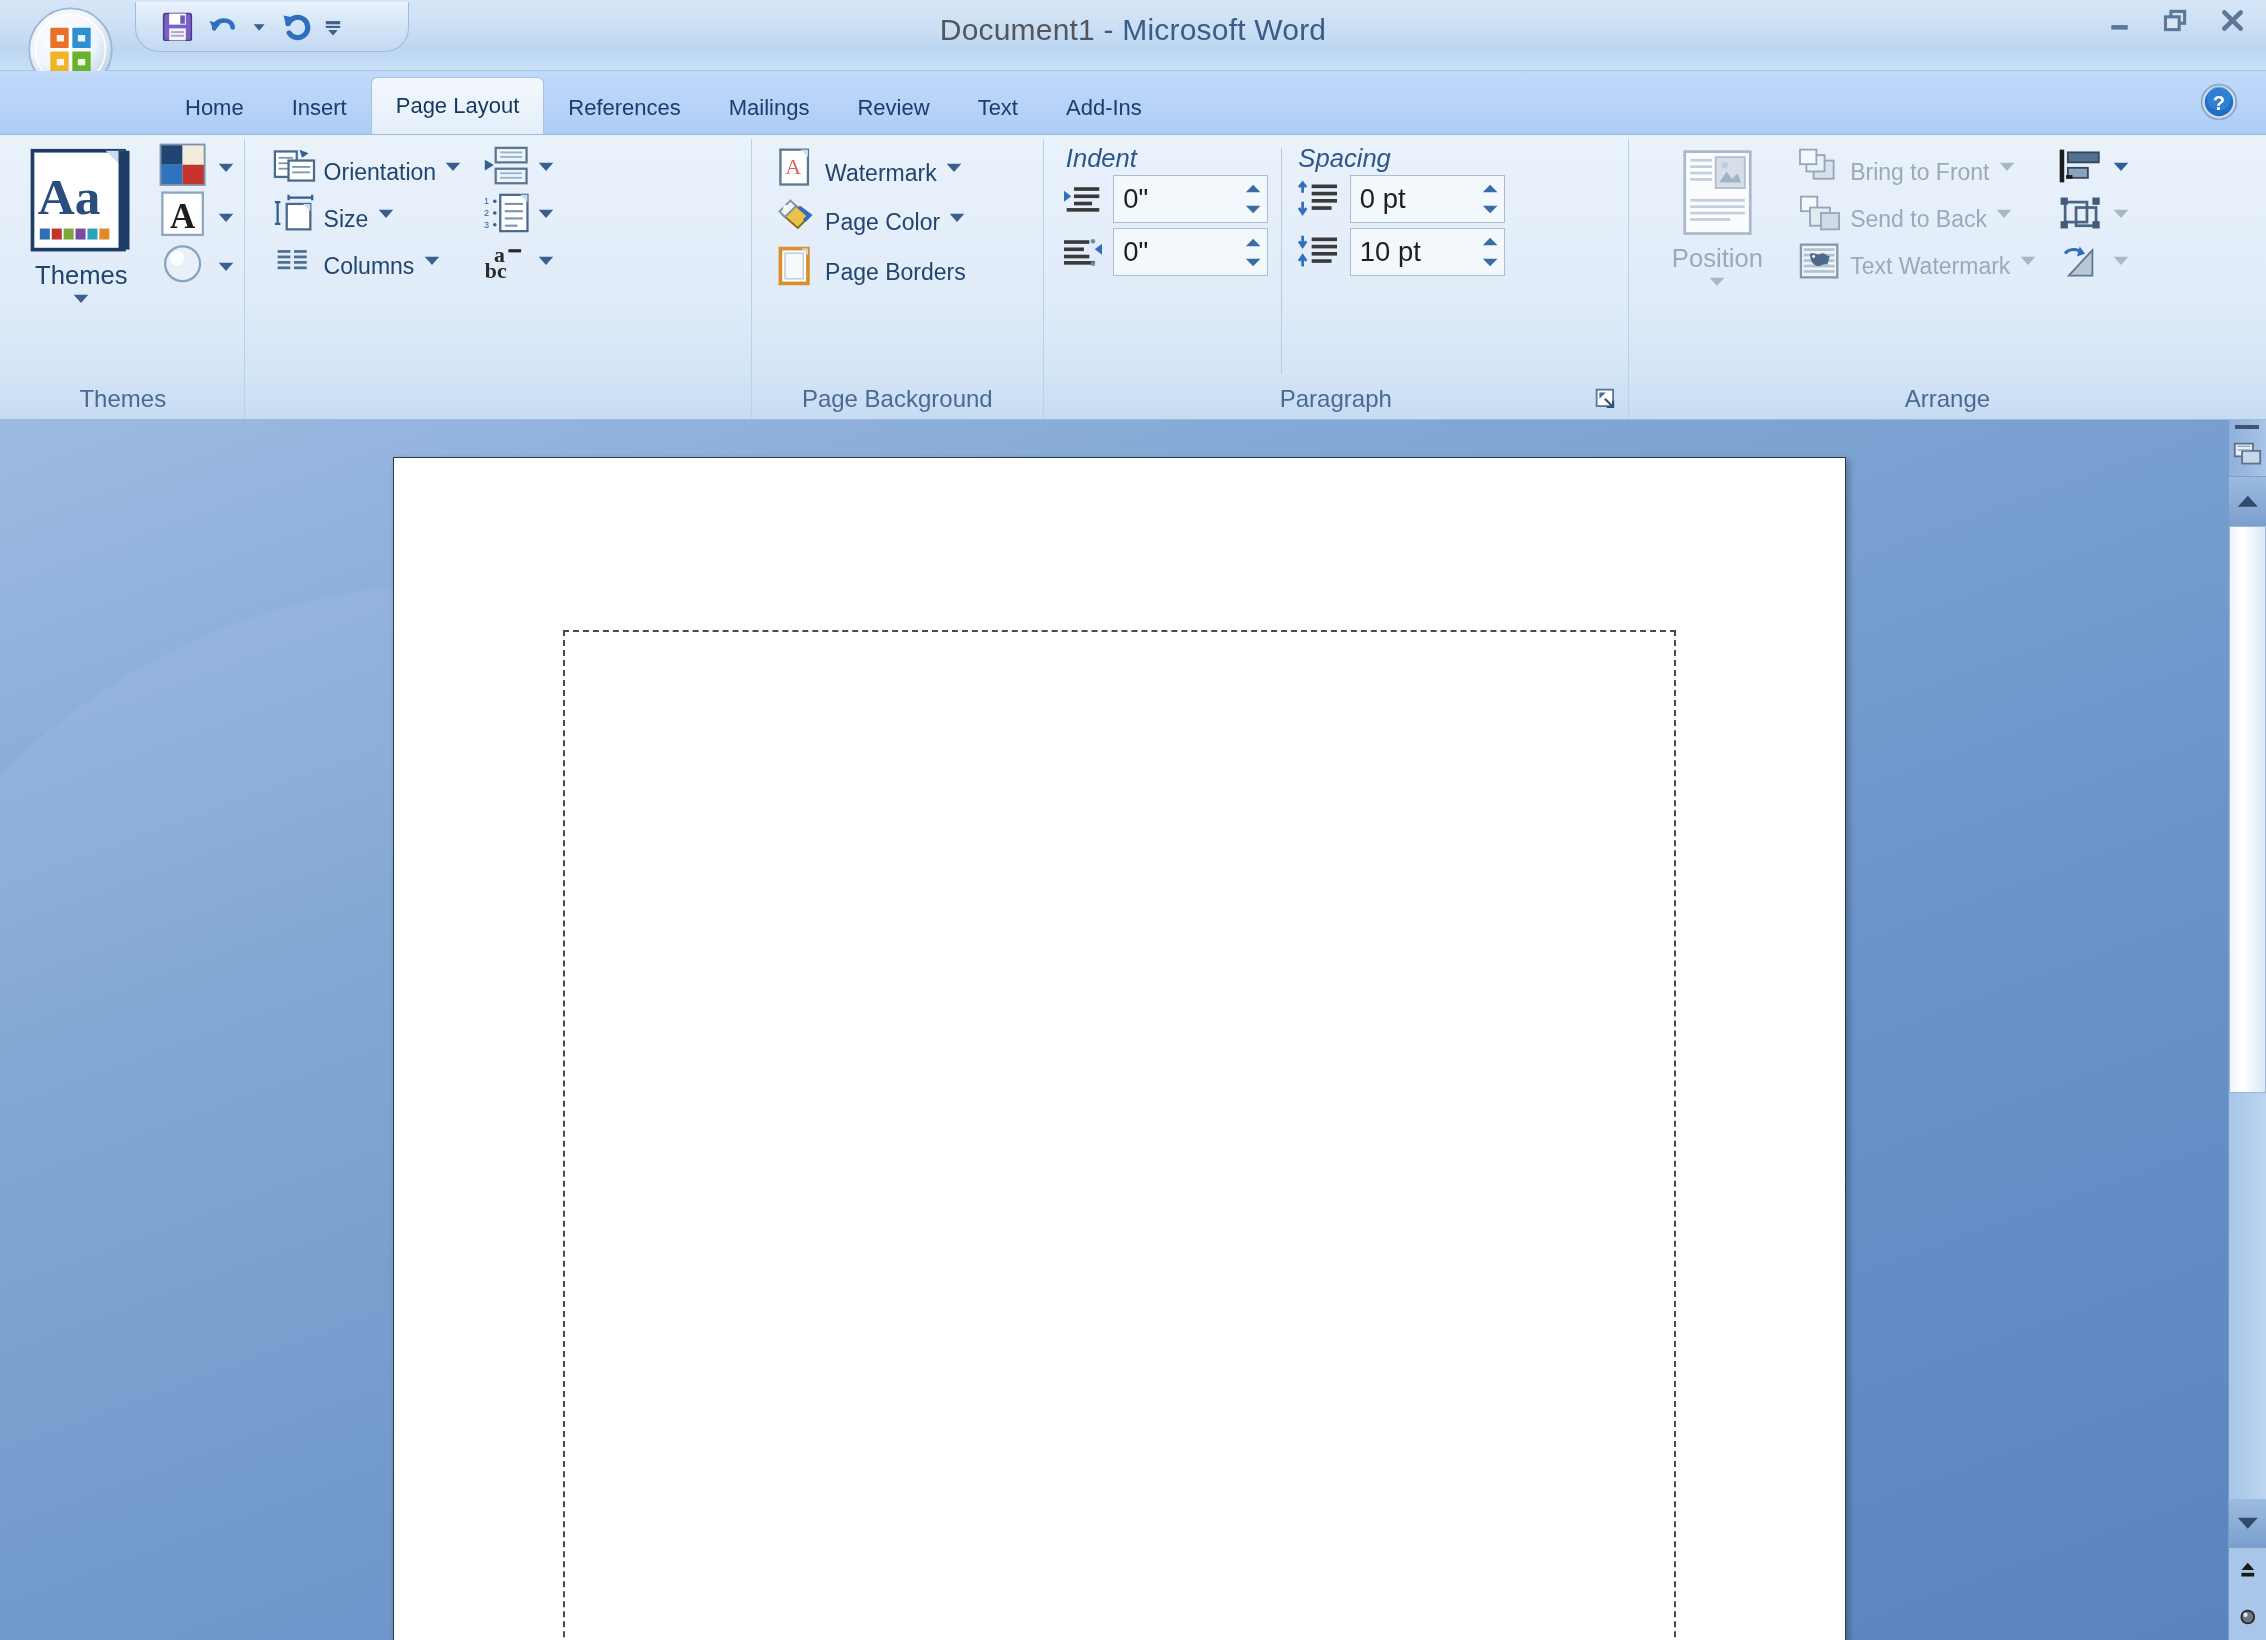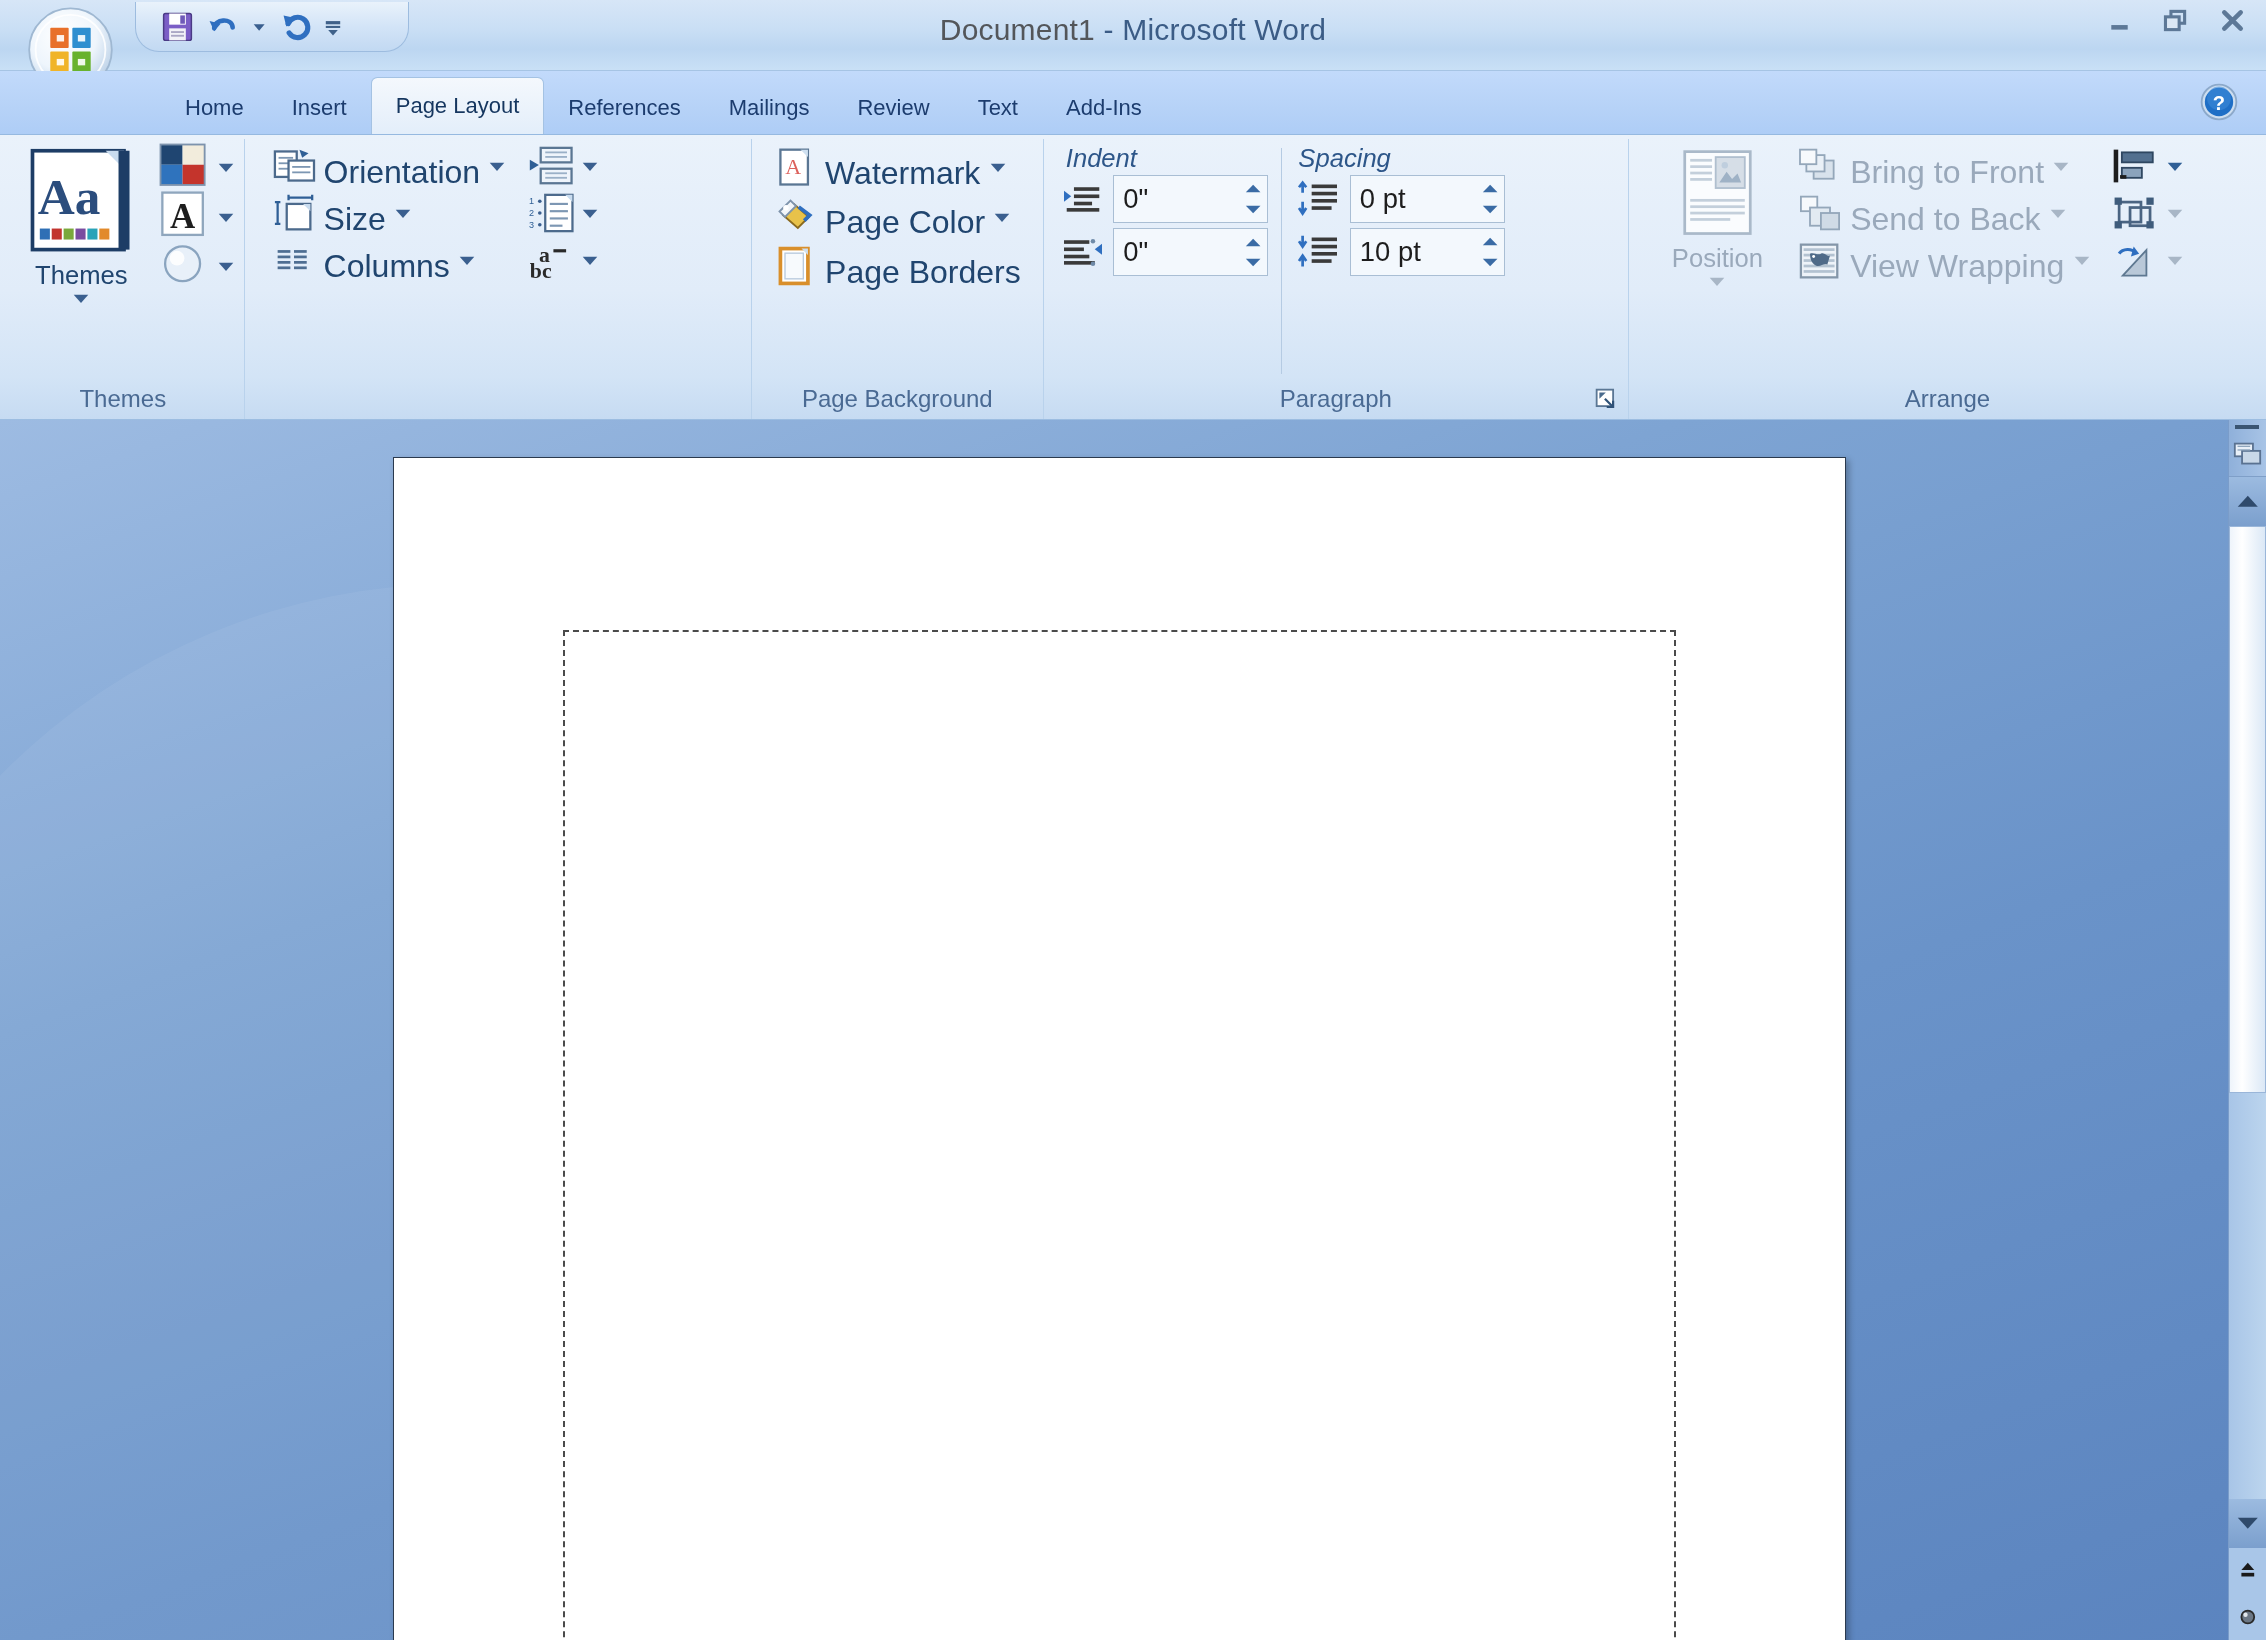--- a/index.html
+++ b/index.html
@@ -156,21 +156,21 @@
 
   
   .smbtn {
     display: flex; align-items: center;
     height: 40px;
     padding: 0 7.3px 0 3.7px;
     border-radius: 3.7px;
     gap: 7.3px;
     white-space: nowrap;
   }
-  .smbtn .lbl { font-size: 32px; color: #20456f; margin-top: 12px; }
+  .smbtn .lbl { font-size: 23px; color: #20456f; margin-top: 12px; }
   .smbtn .lbl.dim { color: #9aa9bb; }
 
   .iconcol {
     display: flex; flex-direction: column;
     gap: 3.7px;
   }
   .iconrow {
     display: flex; align-items: center; gap: 3.7px;
     height: 40px;
   }
@@ -783,21 +783,21 @@
               <g fill="#b3c2d1">
                 <rect x="7" y="8" width="34" height="3"></rect>
                   <rect x="7" y="14" width="34" height="3"></rect>
                 <rect x="7" y="20" width="34" height="3"></rect>
                   <rect x="7" y="26" width="34" height="3"></rect>
                 <rect x="7" y="32" width="34" height="3"></rect>
               </g>
               <path d="M14 14 C18 12, 22 16, 26 14 C30 12, 33 18, 36 16 L33 26 C29 24, 24 30, 19 26 C16 24, 14 20, 14 14 Z" fill="#4f6a88"></path>
               <circle cx="18" cy="17" r="1.6" fill="#ffffff"></circle>
             </svg>
-            <span class="lbl dim">View Wrapping</span>
+            <span class="lbl dim">Text Watermark</span>
             <svg width="20" height="12.8" viewBox="0 0 22 14">
                 <path d="M3 3 L19 3 L11 12 Z" fill="#a8b6c6"></path>
               </svg>
           </div>
         </div>
 
         <div class="iconcol" style="margin-left:11px;margin-top:3.7px;gap:7.3px">
           <div class="iconrow">
             <svg width="51" height="40" viewBox="0 0 56 44">
               <rect x="4" y="4" width="5" height="36" fill="#1d1d1d"></rect>

